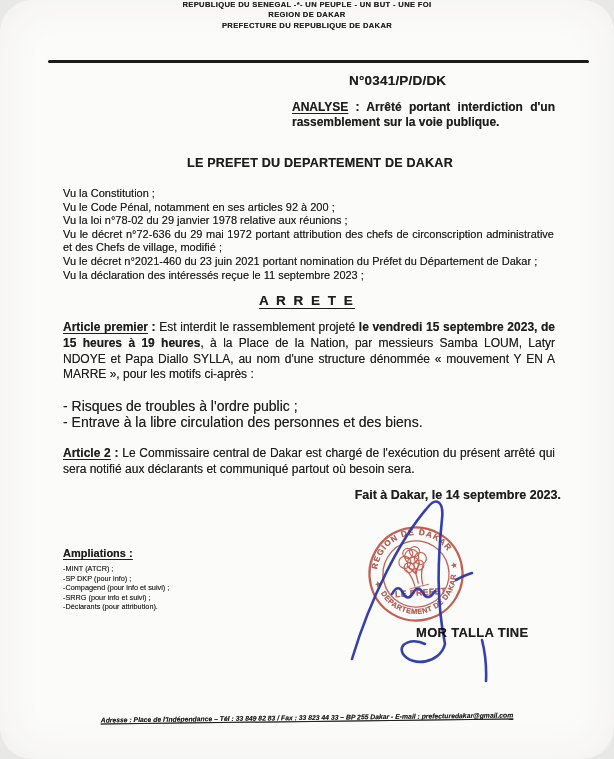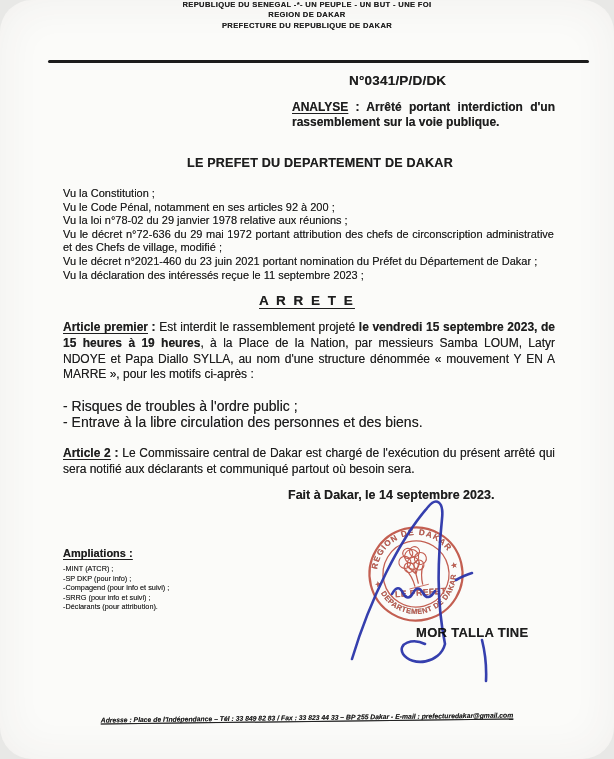--- a/index.html
+++ b/index.html
@@ -23,21 +23,21 @@
   .title{left:0;top:156px;width:614px;text-align:center;font-weight:bold;font-size:12.6px;letter-spacing:.2px;padding-left:13px;}
   .visas{left:63px;top:187px;width:491px;font-size:11px;line-height:13.6px;}
   .visas div{text-align:justify;}
   .arrete{left:0;top:293px;width:614px;text-align:center;font-weight:bold;
           font-size:13.5px;letter-spacing:2px;}
   .arrete span{text-decoration:underline;text-underline-offset:3px;}
   .art{left:63px;top:320px;width:492px;font-size:12px;line-height:15.8px;text-align:justify;}
   .art2{top:446px;}
   .b{font-weight:bold;}
   .motifs{left:63px;top:399px;width:492px;font-size:14px;line-height:15.5px;}
-  .dateline{left:288px;top:488px;width:253px;font-weight:bold;font-size:12.5px;}
+  .dateline{left:308px;top:488px;width:253px;text-align:right;font-weight:bold;font-size:12.5px;}
   .amp-label{left:63px;top:547px;font-weight:bold;font-size:11px;}
   .amp-items{left:63px;top:564px;width:260px;font-size:7.3px;line-height:9.6px;color:#2c2c2c;}
   .name{left:416px;top:625px;font-weight:bold;font-size:13px;letter-spacing:.3px;}
   .sigsvg{left:330px;top:494px;mix-blend-mode:multiply;}
   .footer{left:0;top:714px;width:614px;text-align:center;font-size:6.8px;
           font-style:italic;font-weight:bold;color:#222;transform:rotate(-.7deg);}
   .footer span{text-decoration:underline;}
 </style>
 </head>
 <body>

